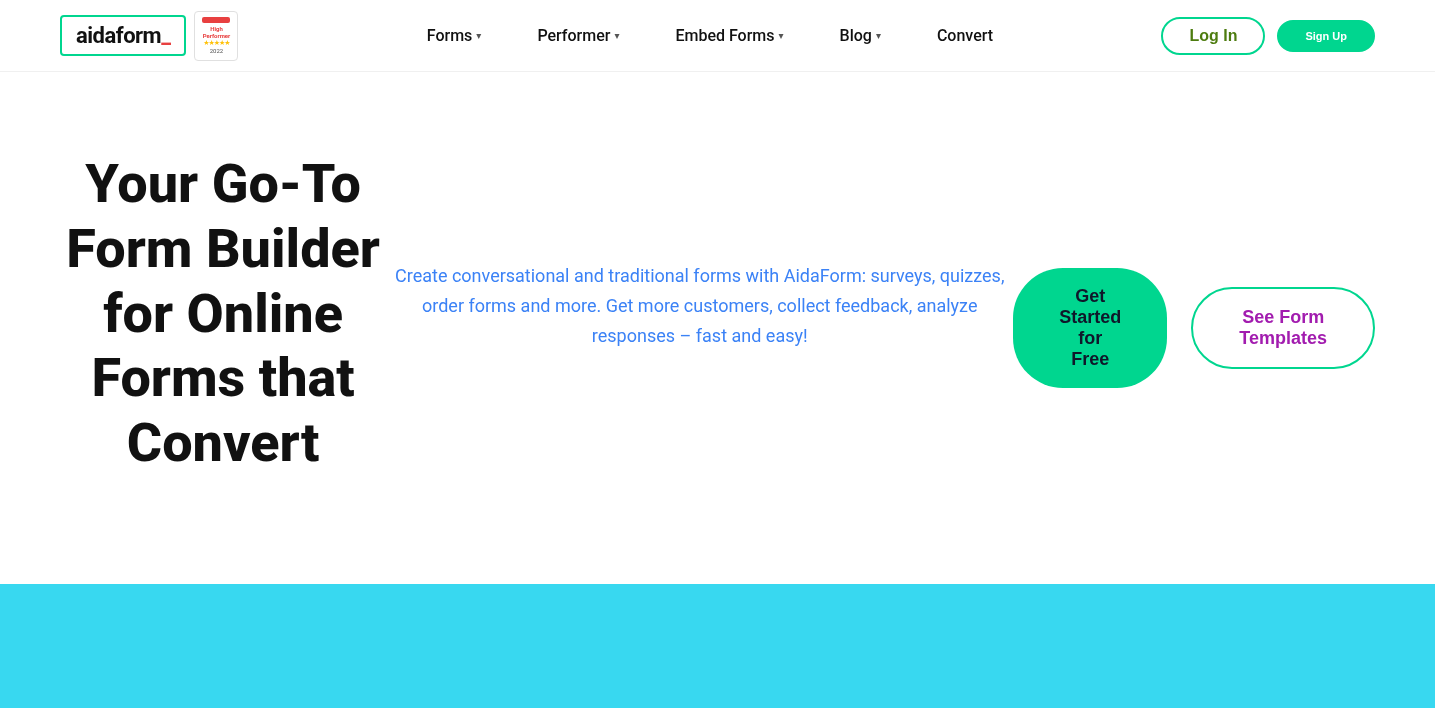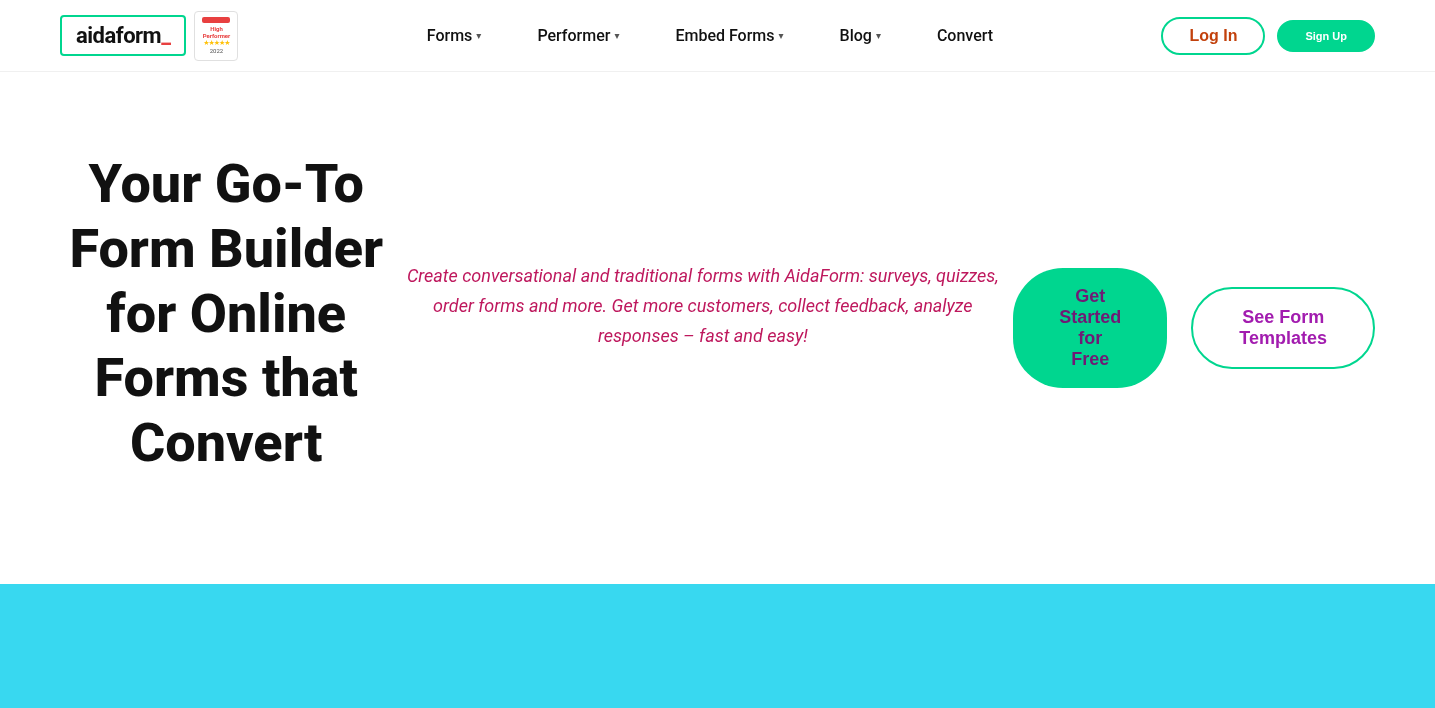--- a/index.html
+++ b/index.html
@@ -99,21 +99,21 @@
       color: #555;
     }
     .nav-right {
       display: flex;
       align-items: center;
       gap: 12px;
     }
     .btn-login {
       border: 2px solid #00d68f;
       background: transparent;
-      color: #c2410c;
+      color: #4d7c0f;
       font-size: 16px;
       font-weight: 600;
       padding: 8px 26px;
       border-radius: 50px;
       cursor: pointer;
     }
     .btn-signup {
       background: #00d68f;
       border: 2px solid #00d68f;
       color: #fff;
@@ -134,35 +134,34 @@
     .hero-title {
       font-size: 54px;
       font-weight: 800;
       line-height: 1.2;
       color: #111;
       max-width: 700px;
       margin-bottom: 28px;
     }
     .hero-subtitle {
       font-size: 18px;
-      color: #be185d;
+      color: #3b82f6;
       max-width: 680px;
       line-height: 1.65;
       margin-bottom: 44px;
-      font-style: italic;
     }
     .hero-buttons {
       display: flex;
       align-items: center;
       gap: 24px;
     }
     .btn-primary {
       background: #00d68f;
       border: none;
-      color: #701a75;
+      color: #0f172a;
       font-size: 18px;
       font-weight: 700;
       padding: 18px 46px;
       border-radius: 50px;
       cursor: pointer;
     }
     .btn-secondary {
       background: transparent;
       border: 2px solid #00d68f;
       color: #a21caf;

